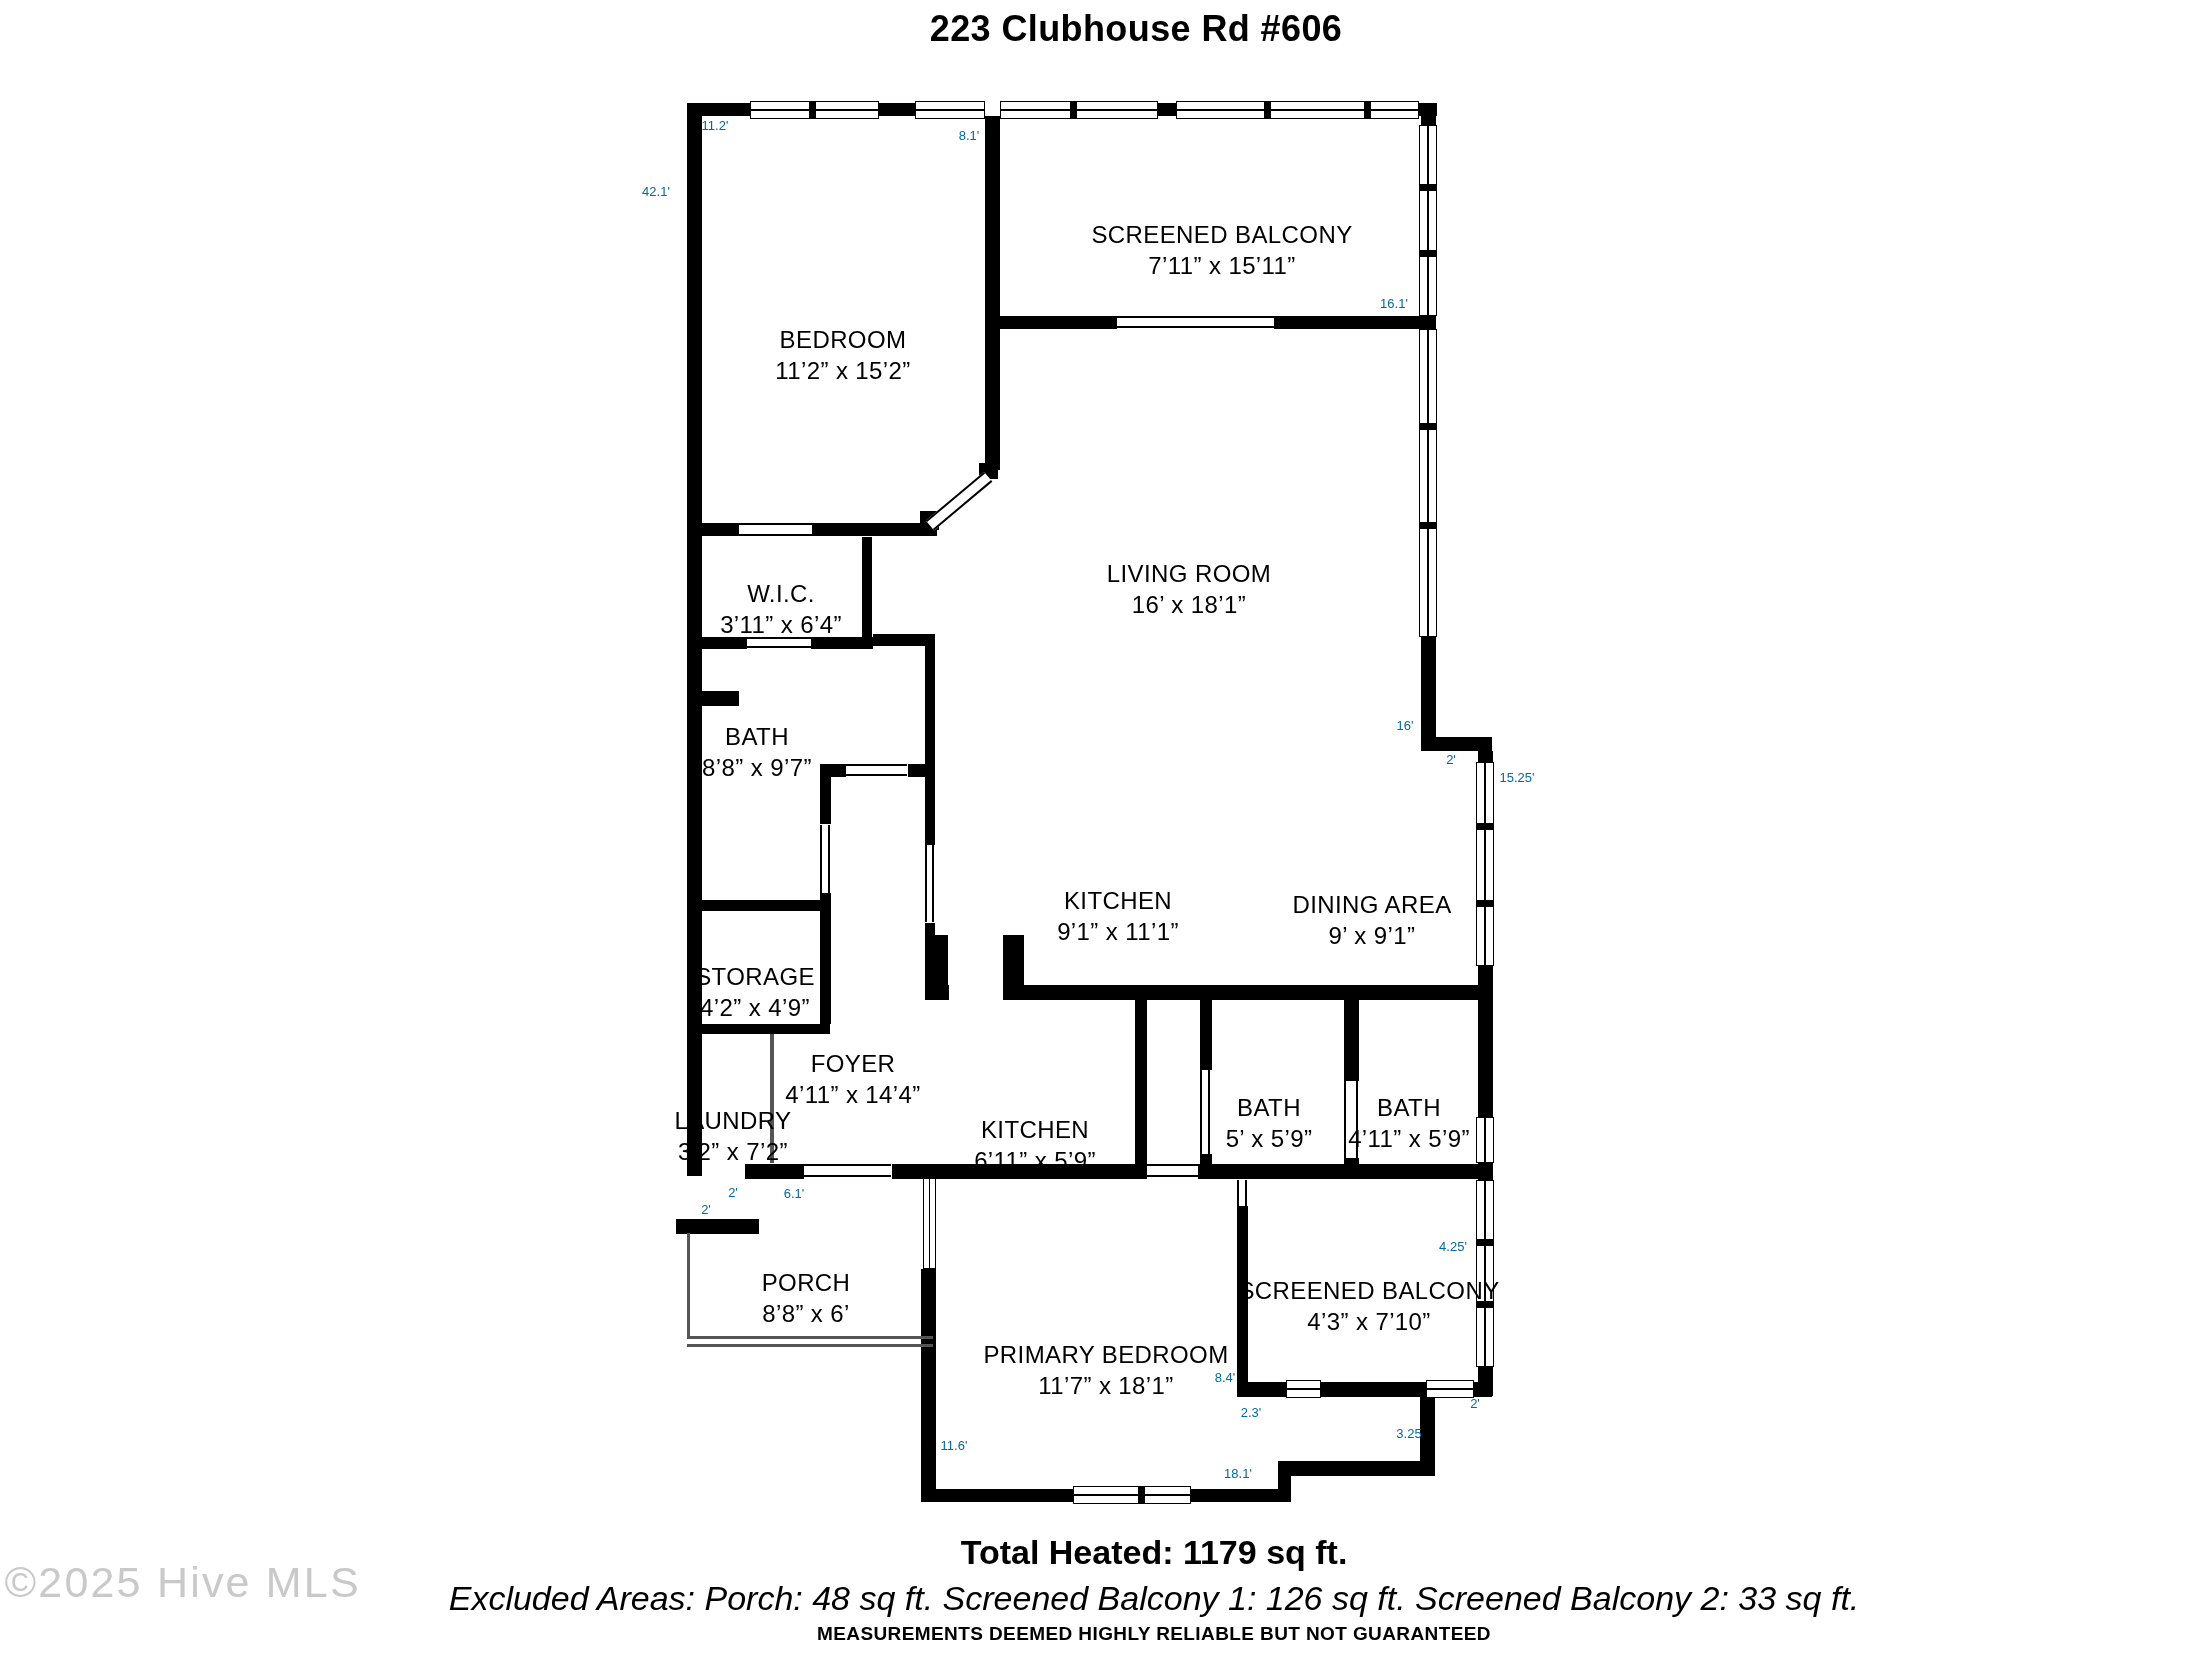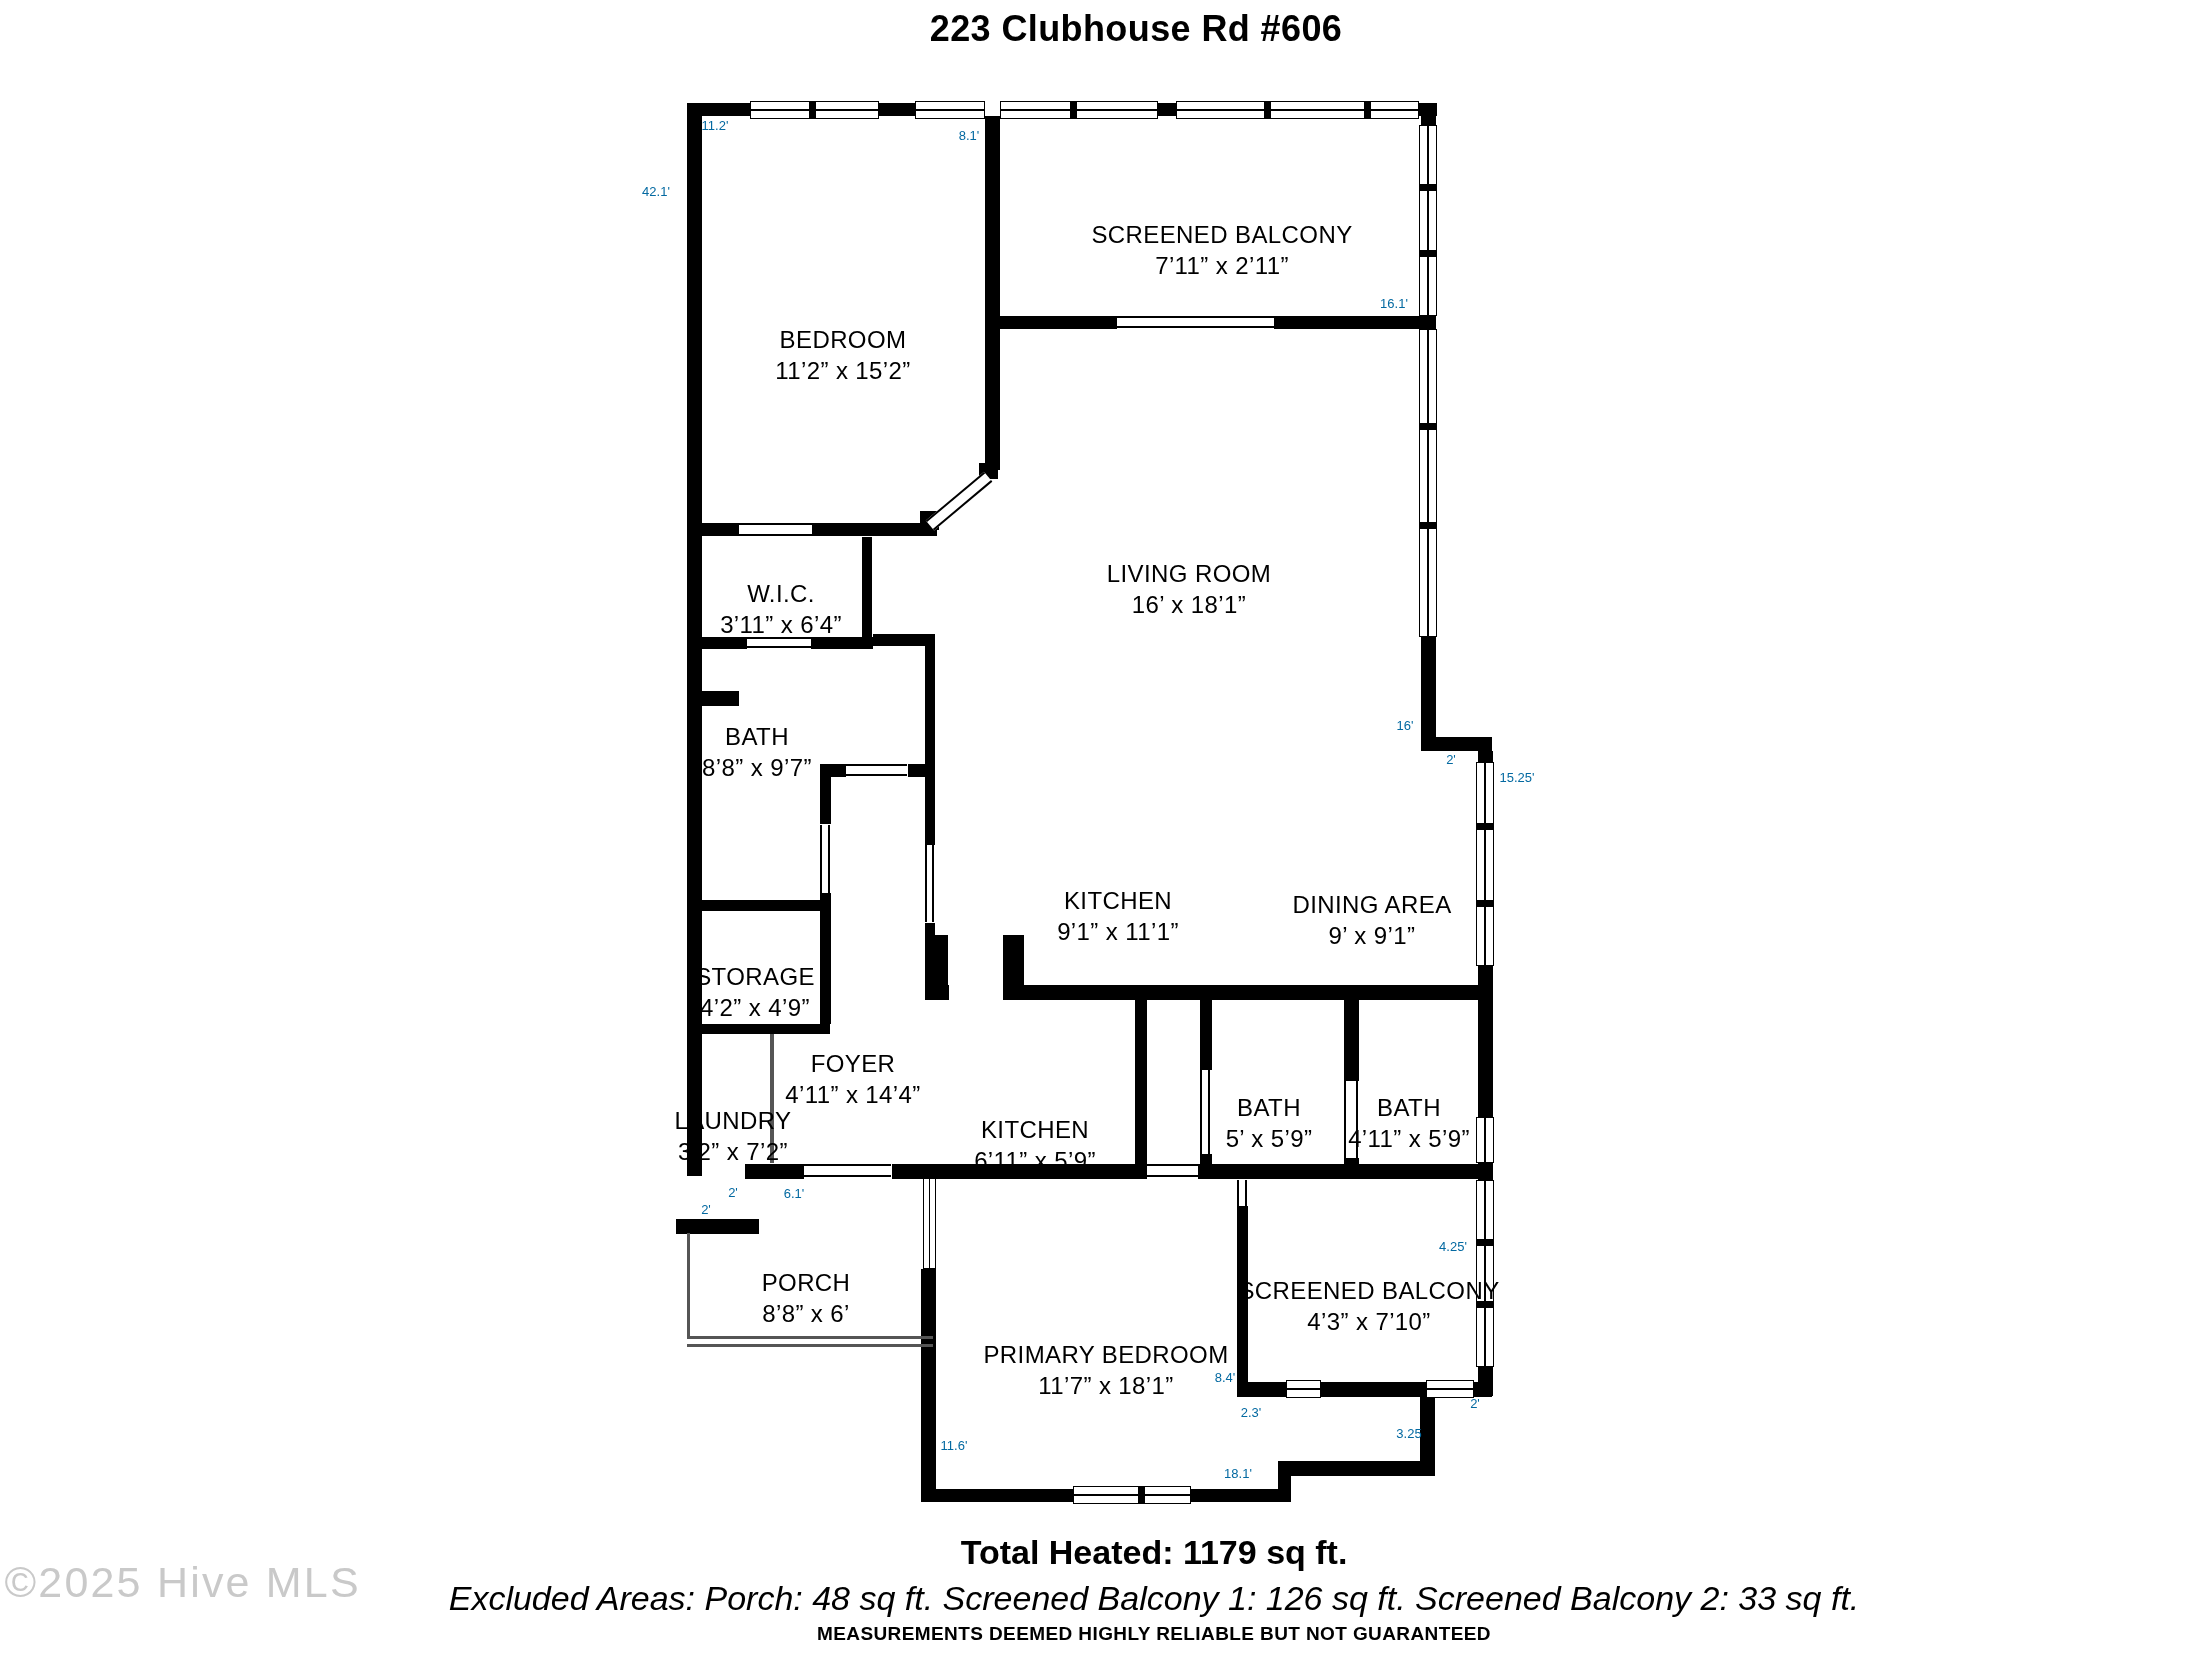--- a/index.html
+++ b/index.html
@@ -165,21 +165,21 @@
     <div class="door" style="left: 1356px; top: 1081px; width: 2.2px; height: 77px;"></div>
     <div class="door" style="left: 1237px; top: 1180px; width: 2.2px; height: 26px;"></div>
     <div class="door" style="left: 1245px; top: 1180px; width: 2.2px; height: 26px;"></div>
     <div class="diag" style="left: 930px; top: 519px; width: 76px; height: 13.2px; transform: rotate(-40deg);"></div>
     <div class="room" style="left: 843px; top: 355px;">
       <span class="rn">BEDROOM</span>
       <span class="rd">11’2” x 15’2”</span>
     </div>
     <div class="room" style="left: 1222px; top: 250px;">
       <span class="rn">SCREENED BALCONY</span>
-      <span class="rd">7’11” x 2’11”</span>
+      <span class="rd">7’11” x 15’11”</span>
     </div>
     <div class="room" style="left: 1189px; top: 589px;">
       <span class="rn">LIVING ROOM</span>
       <span class="rd">16’ x 18’1”</span>
     </div>
     <div class="room" style="left: 781px; top: 609px;">
       <span class="rn">W.I.C.</span>
       <span class="rd">3’11” x 6’4”</span>
     </div>
     <div class="room" style="left: 757px; top: 752px;">

